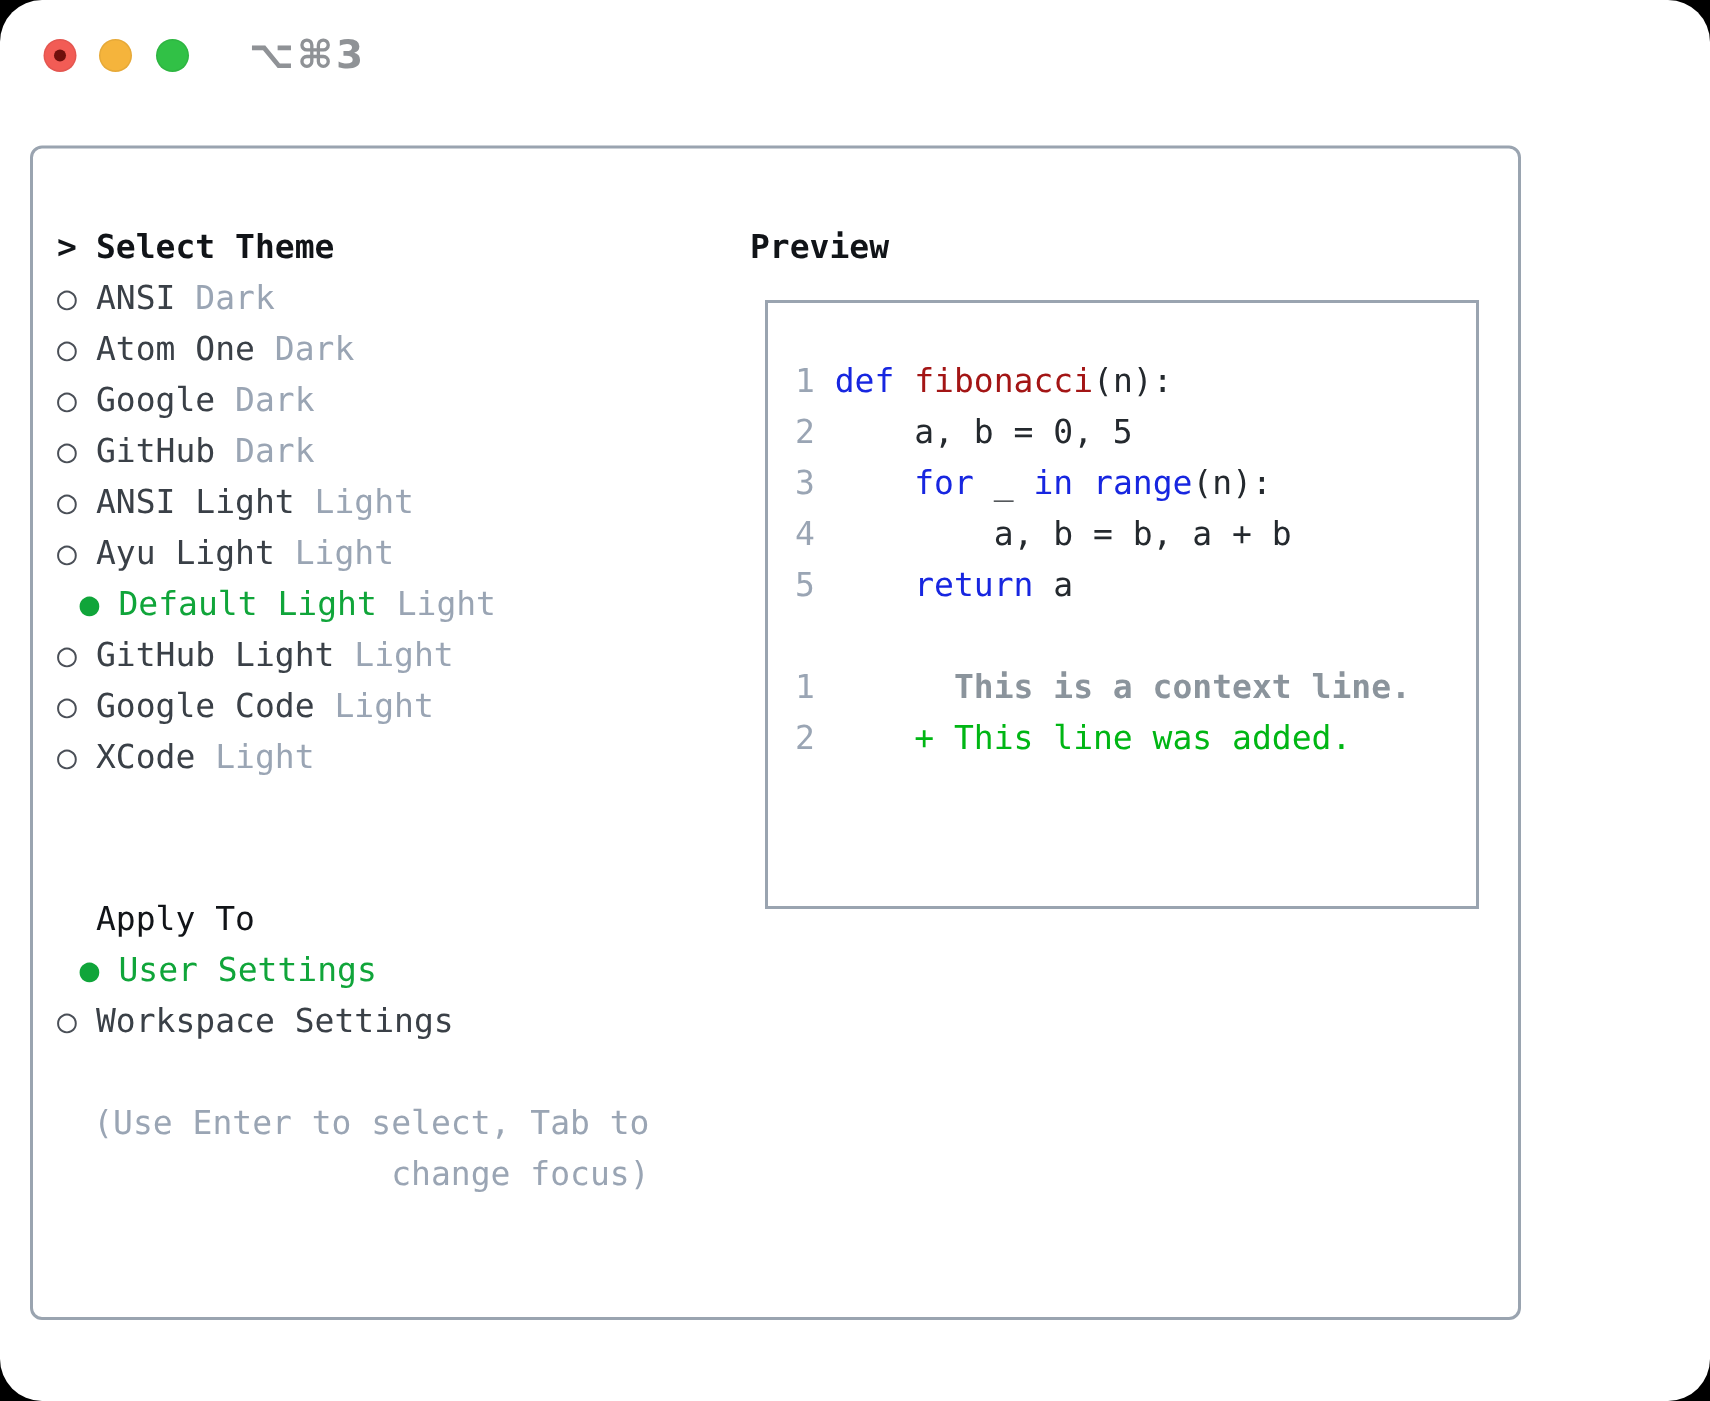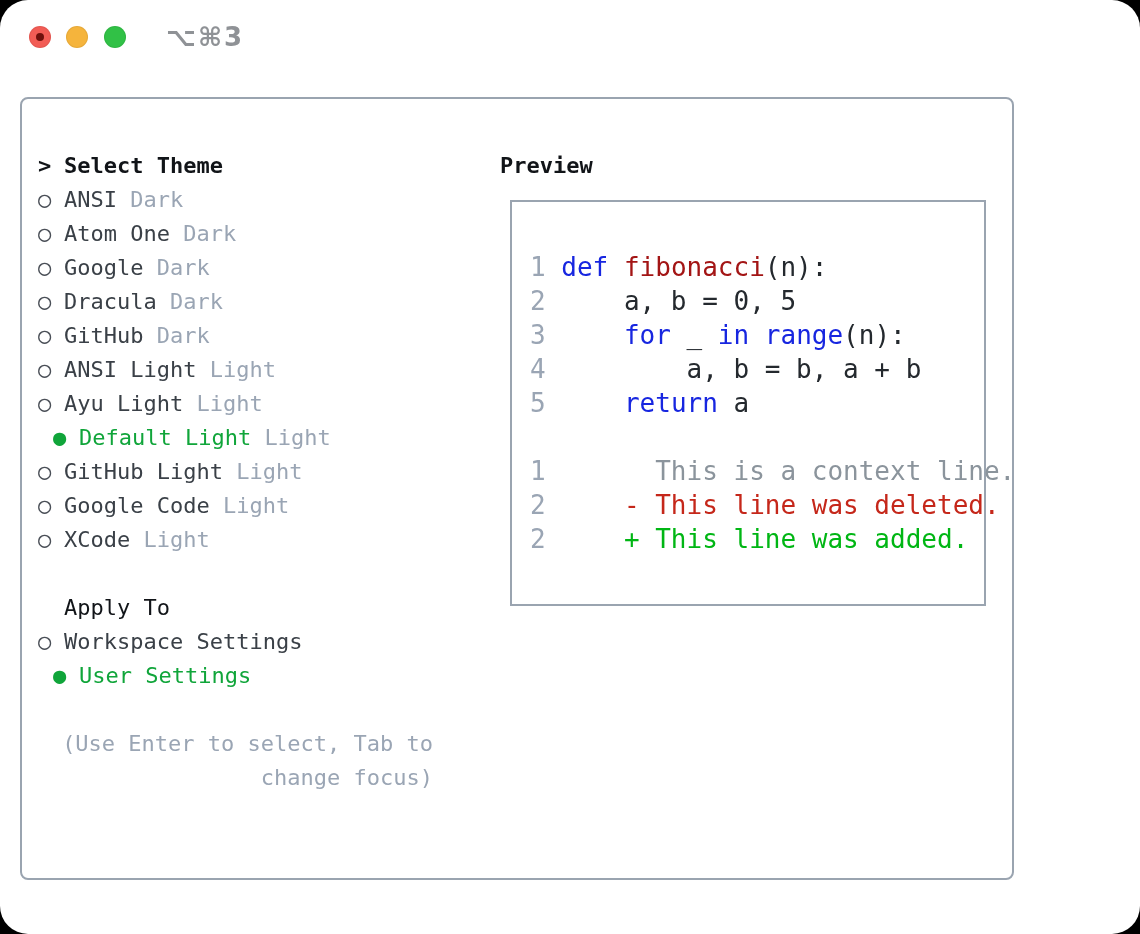--- a/index.html
+++ b/index.html
@@ -25,36 +25,36 @@
   
   .theme-col{position:absolute;left:16px;top:50px;font-size:22px;line-height:34px;}
   .row{white-space:pre;color:var(--c-label);}
   .row .marker{display:inline-block;width:26px;color:#4a4f57;}
   .row.header-row{color:var(--c-header);font-weight:700;}
   .row.header-row .marker{color:var(--c-header);font-weight:700;}
   .row.selected{color:var(--c-selected);margin-left:15px;}
   .row.selected .marker{color:var(--c-selected);}
   .row .tag{color:var(--c-tag);}
   .spacer{height:34px;}
-  .section-title{color:#111418;white-space:pre;}
+  .section-title{color:#111418;white-space:pre;margin-top:40px;}
   .section-title .marker{display:inline-block;width:26px;}
   .hint{margin-top:34px;color:var(--c-hint);max-width:395px;
     font-size:22px;line-height:34px;text-align:right;}
   
   .preview-header{position:absolute;left:478px;top:50px;font-size:22px;line-height:34px;
     font-weight:700;color:var(--c-header);}
   .preview-box{position:absolute;left:488px;top:101px;width:472px;height:402px;
     border:2px solid var(--c-border);background:#fff;}
-  .code{position:absolute;left:18px;top:48px;font-size:26px;line-height:34px;}
+  .code{position:absolute;left:18px;top:36px;font-size:22px;line-height:34px;}
   .code-line{height:34px;white-space:pre;}
   .lineno{display:inline-block;width:1ch;color:var(--c-lineno);}
   .c-keyword{color:var(--c-keyword);}
   .c-function{color:var(--c-function);}
   .c-plain{color:var(--c-plain);}
-  .c-context{color:var(--c-context);}
+  .c-context{color:var(--c-context);font-weight:bold;}
   .c-deleted{color:var(--c-deleted);}
   .c-added{color:var(--c-added);}
 </style>
 </head>
 <body>
 
 <div class="window">
 
   <div class="titlebar">
     <div class="traffic close"></div>
@@ -65,52 +65,50 @@
 
   <div class="main-box">
 
     <div class="theme-col">
       <div class="row header-row"><span class="marker">&gt;</span><span>Select Theme</span></div>
 
       <div id="theme-list">
           <div class="row"><span class="marker">○</span><span>ANSI</span><span class="tag"> Dark</span></div>
           <div class="row"><span class="marker">○</span><span>Atom One</span><span class="tag"> Dark</span></div>
           <div class="row"><span class="marker">○</span><span>Google</span><span class="tag"> Dark</span></div>
-          <div class="row"><span class="marker">○</span><span>Dracula</span><span class="tag"> Dark</span></div>
           <div class="row"><span class="marker">○</span><span>GitHub</span><span class="tag"> Dark</span></div>
           <div class="row"><span class="marker">○</span><span>ANSI Light</span><span class="tag"> Light</span></div>
           <div class="row"><span class="marker">○</span><span>Ayu Light</span><span class="tag"> Light</span></div>
           <div class="row selected"><span class="marker">●</span><span>Default Light</span><span class="tag"> Light</span></div>
           <div class="row"><span class="marker">○</span><span>GitHub Light</span><span class="tag"> Light</span></div>
           <div class="row"><span class="marker">○</span><span>Google Code</span><span class="tag"> Light</span></div>
           <div class="row"><span class="marker">○</span><span>XCode</span><span class="tag"> Light</span></div>
         </div>
 
       <div class="spacer"></div>
 
       <div class="section-title"><span class="marker"> </span><span>Apply To</span></div>
 
       <div id="apply-list">
+          <div class="row selected"><span class="marker">●</span><span>User Settings</span></div>
           <div class="row"><span class="marker">○</span><span>Workspace Settings</span></div>
-          <div class="row selected"><span class="marker">●</span><span>User Settings</span></div>
         </div>
 
       <div class="hint">(Use Enter to select, Tab to change focus)</div>
     </div>
 
     <div class="preview-header">Preview</div>
 
     <div class="preview-box">
       <div class="code" id="code-block">
           <div class="code-line"><span class="lineno">1</span><span class="c-plain"> </span><span class="c-keyword">def</span><span class="c-plain"> </span><span class="c-function">fibonacci</span><span class="c-plain">(n):</span></div>
           <div class="code-line"><span class="lineno">2</span><span class="c-plain">     a, b = 0, 5</span></div>
           <div class="code-line"><span class="lineno">3</span><span class="c-plain">     </span><span class="c-keyword">for</span><span class="c-plain"> _ </span><span class="c-keyword">in</span><span class="c-plain"> </span><span class="c-keyword">range</span><span class="c-plain">(n):</span></div>
           <div class="code-line"><span class="lineno">4</span><span class="c-plain">         a, b = b, a + b</span></div>
           <div class="code-line"><span class="lineno">5</span><span class="c-plain">     </span><span class="c-keyword">return</span><span class="c-plain"> a</span></div>
           <div class="code-line"><span class="lineno"></span></div>
           <div class="code-line"><span class="lineno">1</span><span class="c-context">       This is a context line.</span></div>
-          <div class="code-line"><span class="lineno">2</span><span class="c-deleted">     - This line was deleted.</span></div>
           <div class="code-line"><span class="lineno">2</span><span class="c-added">     + This line was added.</span></div>
         </div>
     </div>
 
   </div>
 </div>
 
 </body></html>

